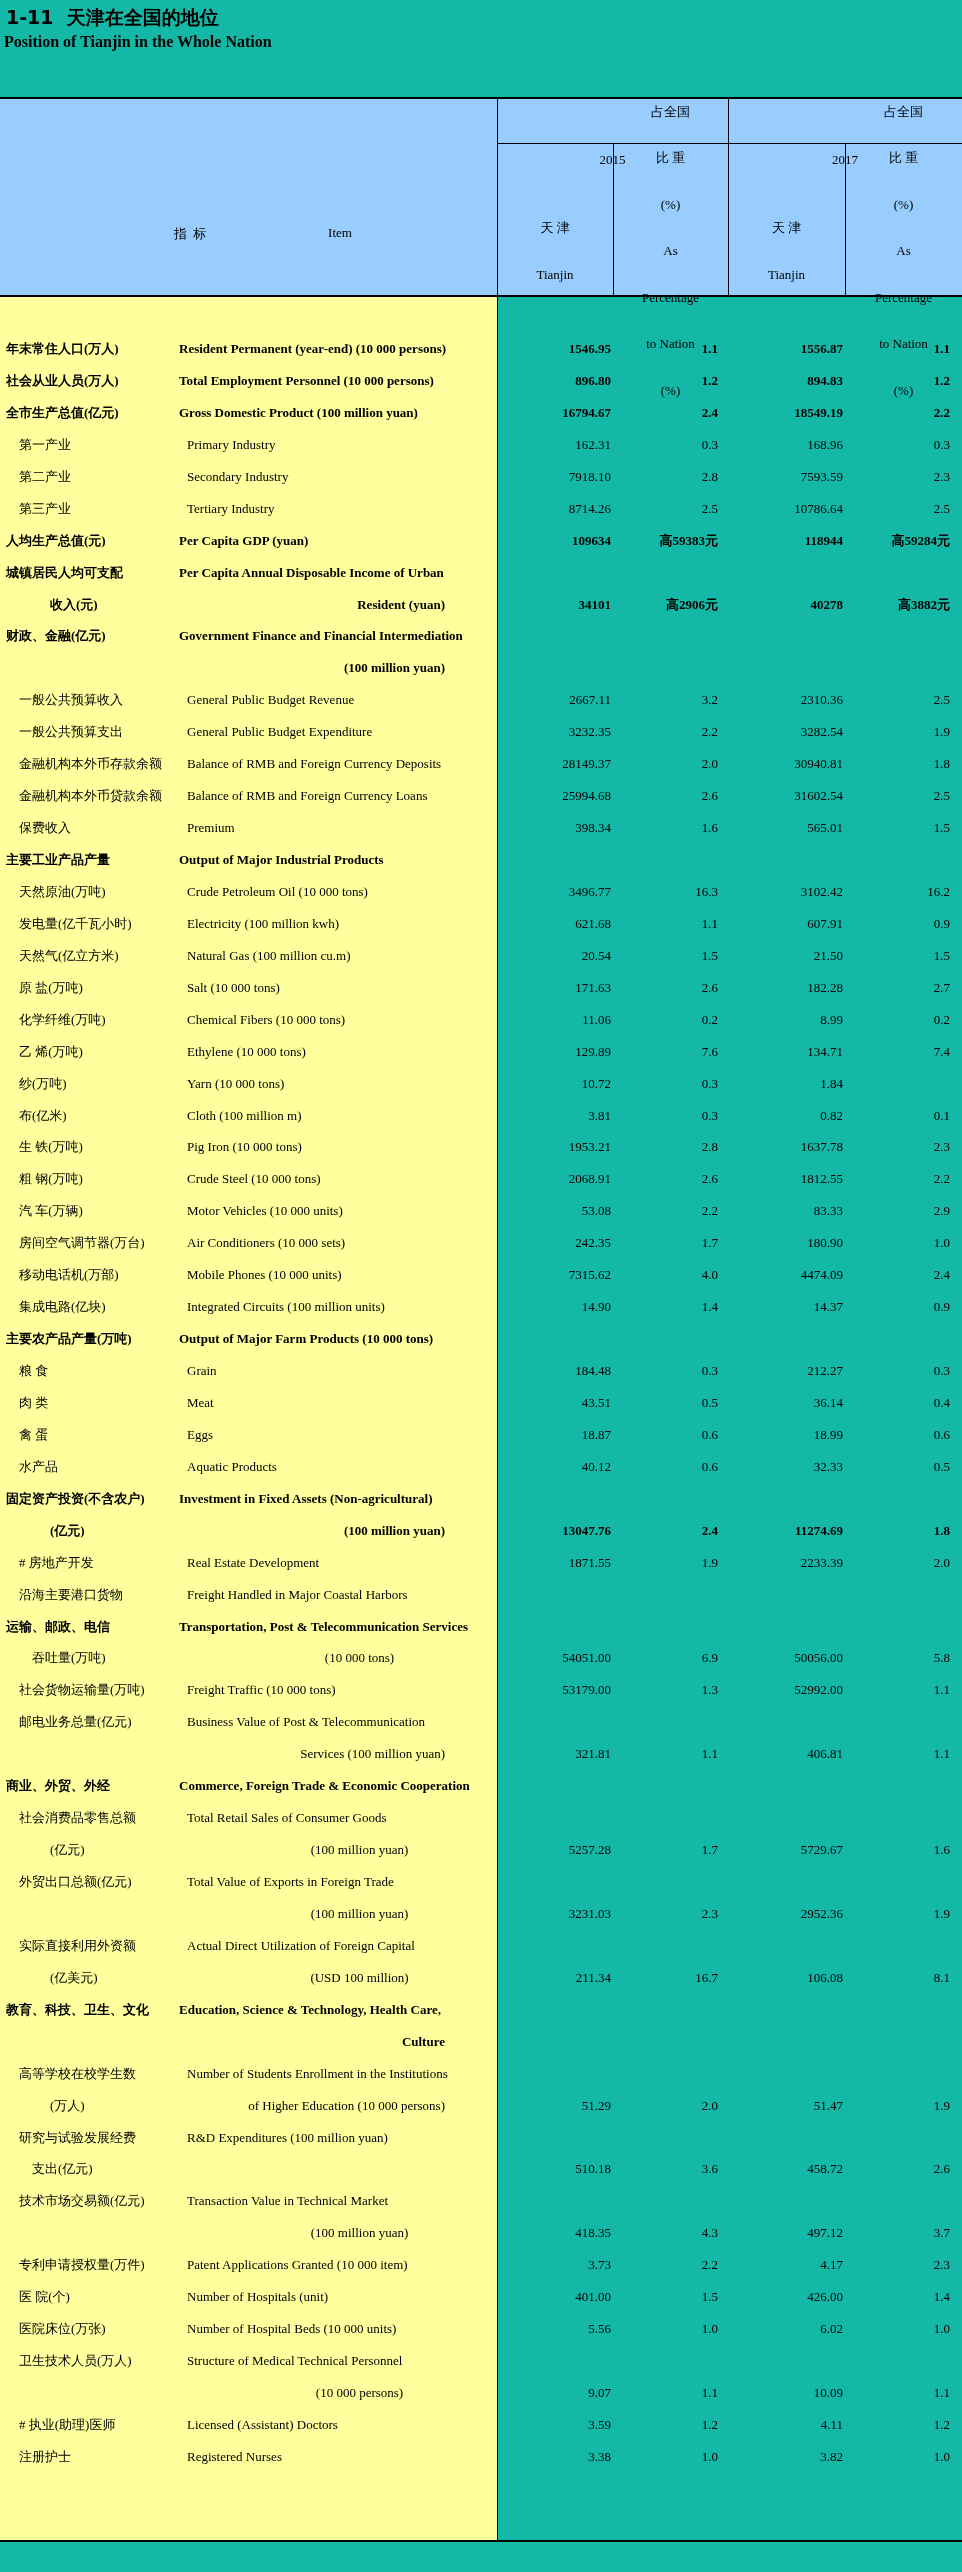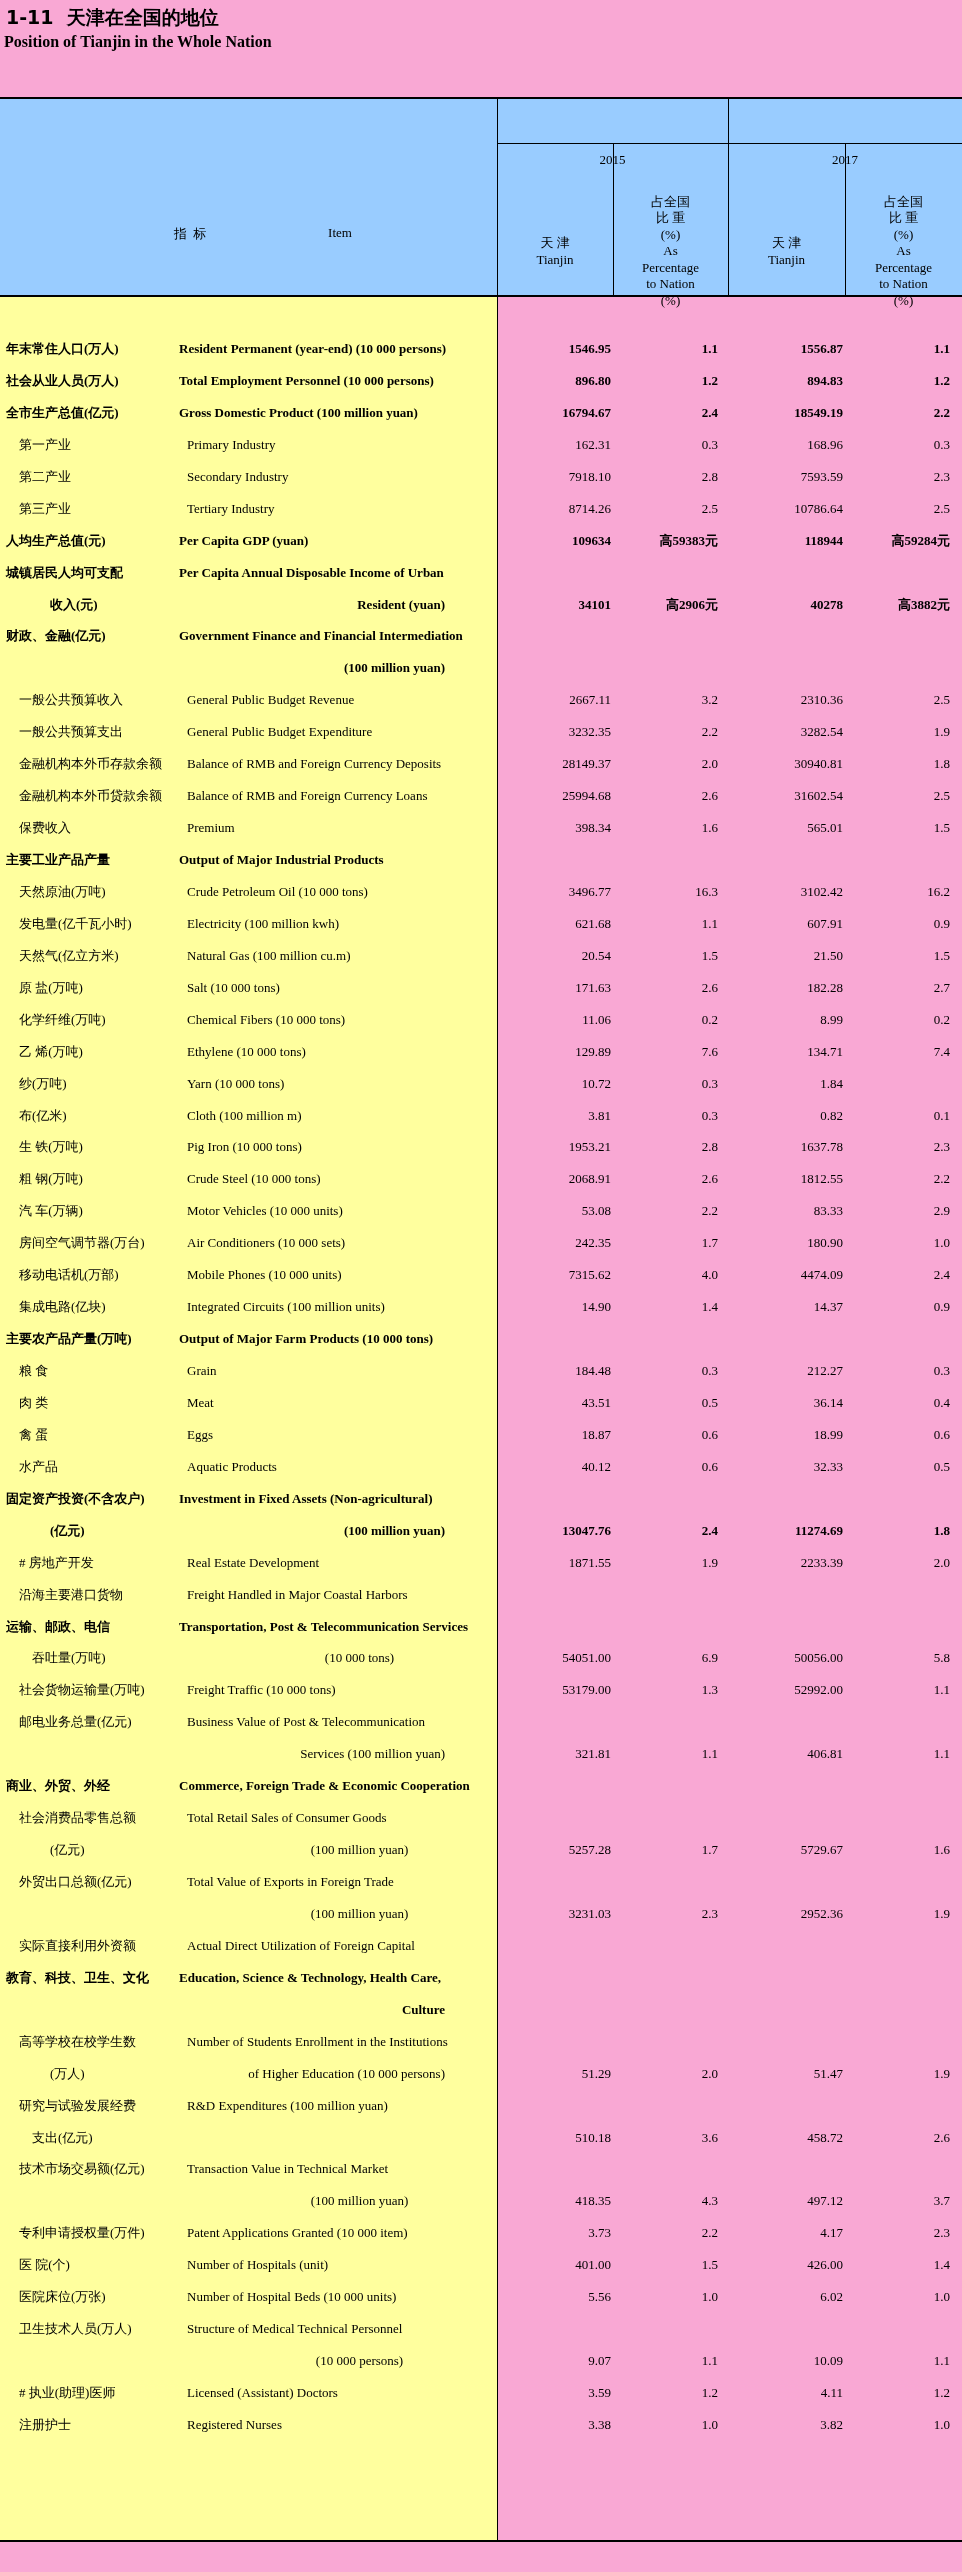--- a/index.html
+++ b/index.html
@@ -2,21 +2,21 @@
 <html><head>
 <meta charset="utf-8">
 <style>
   :root{
     --header-bg:#99CCFF;
     --label-bg:#FFFF9E;
     --border:#000000;
   }
   html,body{margin:0;padding:0;background:#ffffff;}
   body{width:962px;font-family:"Liberation Serif","DejaVu Sans",serif;color:#000;}
-  .page{position:relative;width:962px;height:2572px;background:#f9a8d4;overflow:hidden;}
+  .page{position:relative;width:962px;height:2572px;background:#14b8a6;overflow:hidden;}
 
   .title-zh{position:absolute;left:6px;top:5px;font-size:19px;font-weight:bold;
     font-family:"DejaVu Sans","Liberation Sans",sans-serif;white-space:pre;}
   .title-en{position:absolute;left:4px;top:33px;font-size:16px;
     font-family:"Liberation Serif",serif;white-space:pre;font-weight:bold;}
 
   
   .hline{position:absolute;background:var(--border);}
   .vline{position:absolute;background:var(--border);}
   .top-line{left:0;top:97px;width:962px;height:2px;}
@@ -31,21 +31,21 @@
   .header-bg{position:absolute;left:0;top:99px;width:962px;height:196px;background:var(--header-bg);}
   .label-bg{position:absolute;left:0;top:297px;width:497px;height:2243px;background:var(--label-bg);}
 
   .hcell{position:absolute;font-size:13px;text-align:center;margin-top:39px;}
   .h-zh-label{left:150px;top:186px;width:80px;white-space:pre;}
   .h-item-label{left:298px;top:186px;width:84px;white-space:pre;}
   .h-year{top:99px;height:44px;line-height:44px;}
   .h-year.y1{left:497px;width:231px;}
   .h-year.y2{left:728px;width:234px;}
   .h-col{top:144px;height:151px;display:flex;flex-direction:column;justify-content:center;
-    align-items:center;line-height:16.5px;padding-bottom:14px;box-sizing:border-box;white-space:pre;}
+    align-items:center;line-height:16.5px;padding-bottom:14px;box-sizing:border-box;white-space:pre;gap:30px;}
   .h-col.tj1{left:497px;width:116px;}
   .h-col.pc1{left:613px;width:115px;}
   .h-col.tj2{left:728px;width:117px;}
   .h-col.pc2{left:845px;width:117px;}
 
   
   .tbody{position:absolute;left:0;top:333px;width:840px;}
   .row{position:relative;height:31.95px;font-size:13px;}
   .row.b{font-weight:bold;}
   .row > div{position:absolute;top:0;height:31.95px;line-height:31.95px;white-space:nowrap;}
@@ -435,20 +435,28 @@
         <div class="en ec">(100 million yuan)</div>
         <div class="num v1">3231.03</div>
         <div class="num p1">2.3</div>
         <div class="num v2">2952.36</div>
         <div class="num p2">1.9</div>
       </div>
       <div class="row">
         <div class="zh zi1">实际直接利用外资额</div>
         <div class="en el1">Actual Direct Utilization of Foreign Capital</div>
       </div>
+      <div class="row">
+        <div class="zh zi3">(亿美元)</div>
+        <div class="en ec">(USD 100 million)</div>
+        <div class="num v1">211.34</div>
+        <div class="num p1">16.7</div>
+        <div class="num v2">106.08</div>
+        <div class="num p2">8.1</div>
+      </div>
       <div class="row b">
         <div class="zh zi0">教育、科技、卫生、文化</div>
         <div class="en el">Education, Science &amp; Technology, Health Care,</div>
       </div>
       <div class="row b">
         <div class="en er">Culture</div>
       </div>
       <div class="row">
         <div class="zh zi1">高等学校在校学生数</div>
         <div class="en el1">Number of Students Enrollment in the Institutions</div>

